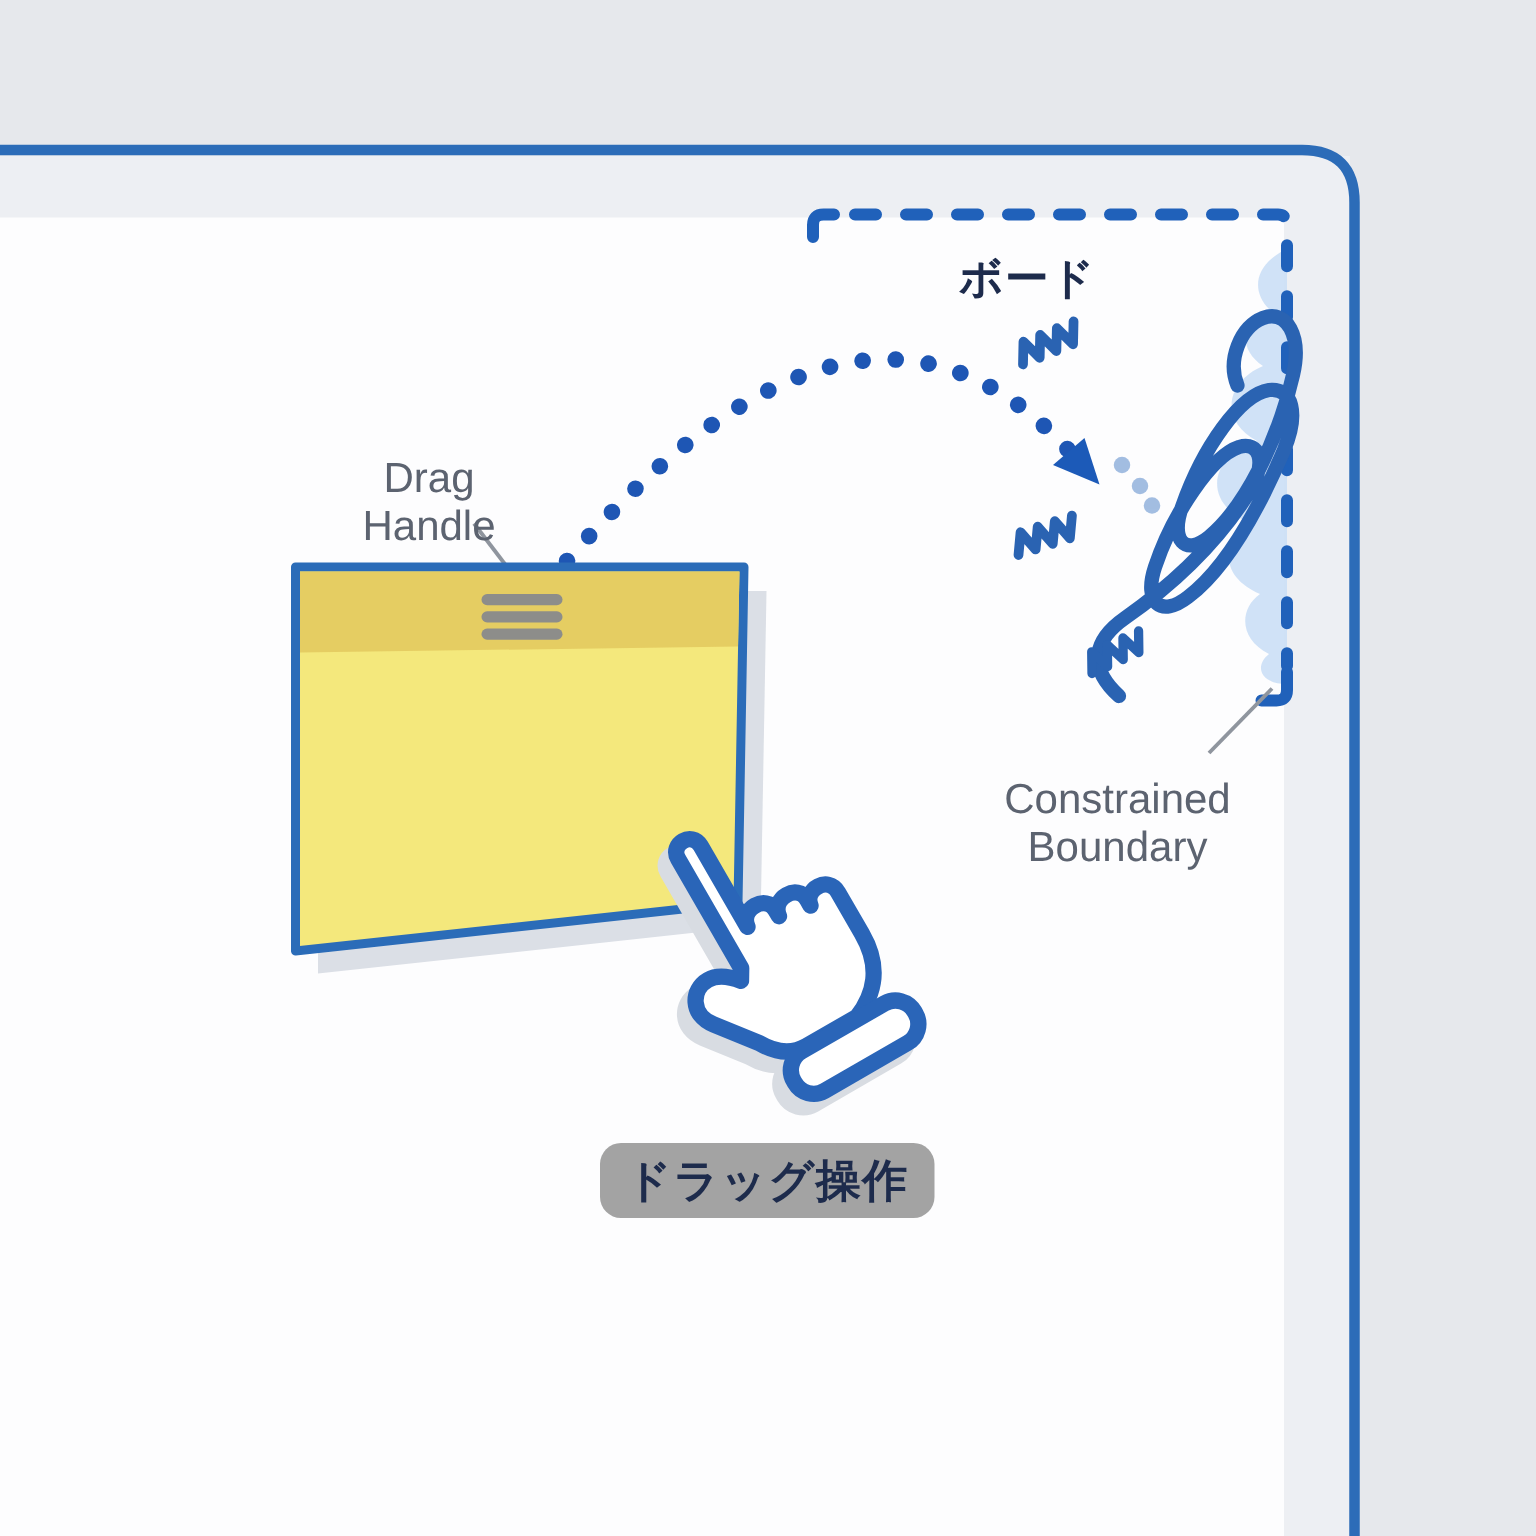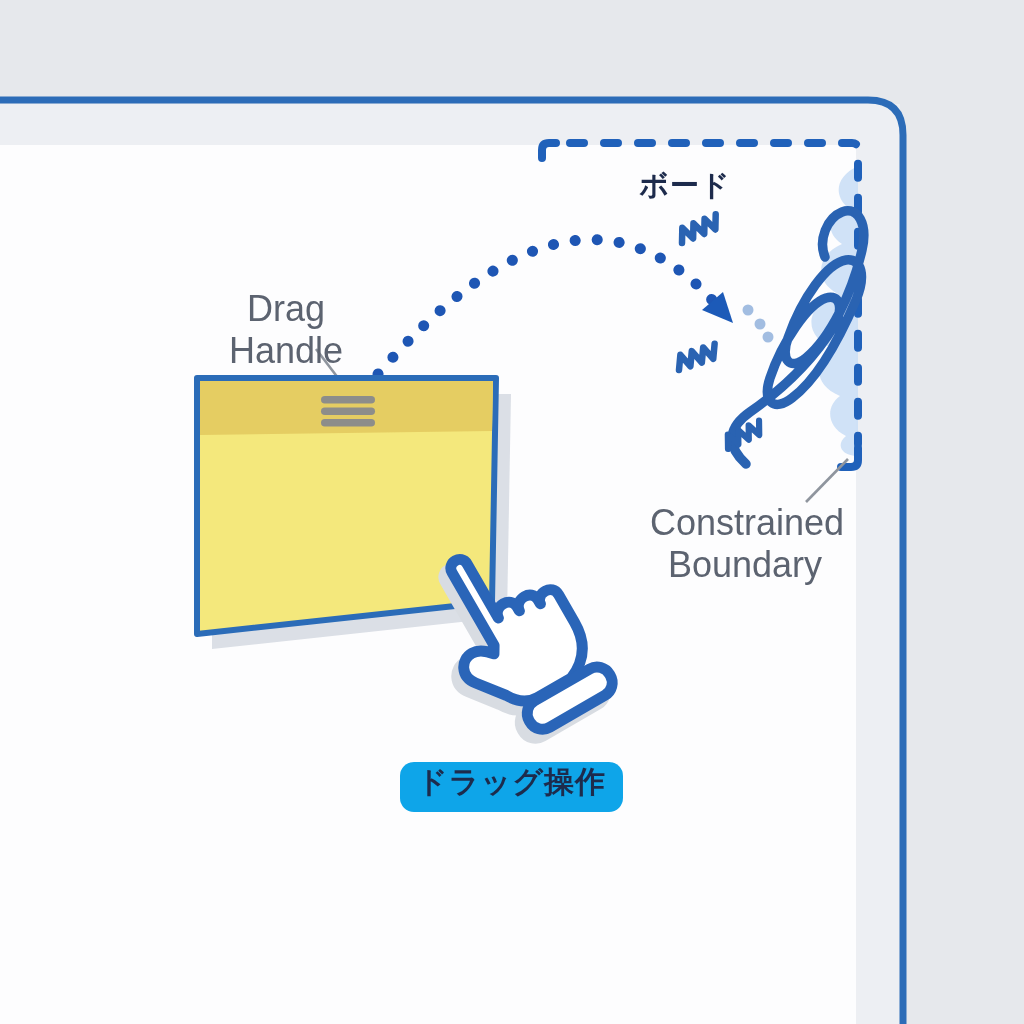--- a/index.html
+++ b/index.html
@@ -6,29 +6,29 @@
   .canvas{
     position:relative;width:996px;height:1024px;overflow:hidden;
     background:#e6e8ec;
     font-family:"Liberation Sans","DejaVu Sans",sans-serif;
     padding-left:40px;
   }
   .frame-inner{position:absolute;left:0;top:104px;width:900px;height:920px;background:#edeff3;}
   .board{position:absolute;left:0;top:145px;width:856px;height:879px;background:#fdfdfe;}
   svg.layer{position:absolute;left:0;top:0;pointer-events:none;}
   .label{position:absolute;text-align:center;}
-  .label.gray{color:#5c6370;font-size:36px;line-height:1.16;}
+  .label.gray{color:#5c6370;font-size:28px;line-height:1.16;margin-top:15px;}
   .label.navy{color:#1d2b4c;font-weight:bold;}
   .board-label{left:630px;top:166px;width:110px;font-size:29px;letter-spacing:1px;}
   .drag-handle-label{left:216px;top:288px;width:140px;}
   .constrained-label{left:650px;top:502px;width:190px;}
   .pill{
     position:absolute;left:400px;top:762px;width:223px;height:50px;
-    background:#0ea5e9;border-radius:14px;
-    display:flex;align-items:flex-start;justify-content:center;
+    background:#a3a3a3;border-radius:14px;
+    display:flex;align-items:center;justify-content:center;
     font-size:30px;letter-spacing:1px;
   }
 </style>
 </head>
 <body>
 
 <div class="canvas">
 
   <div class="frame-inner"></div>
   <div class="board"></div>

